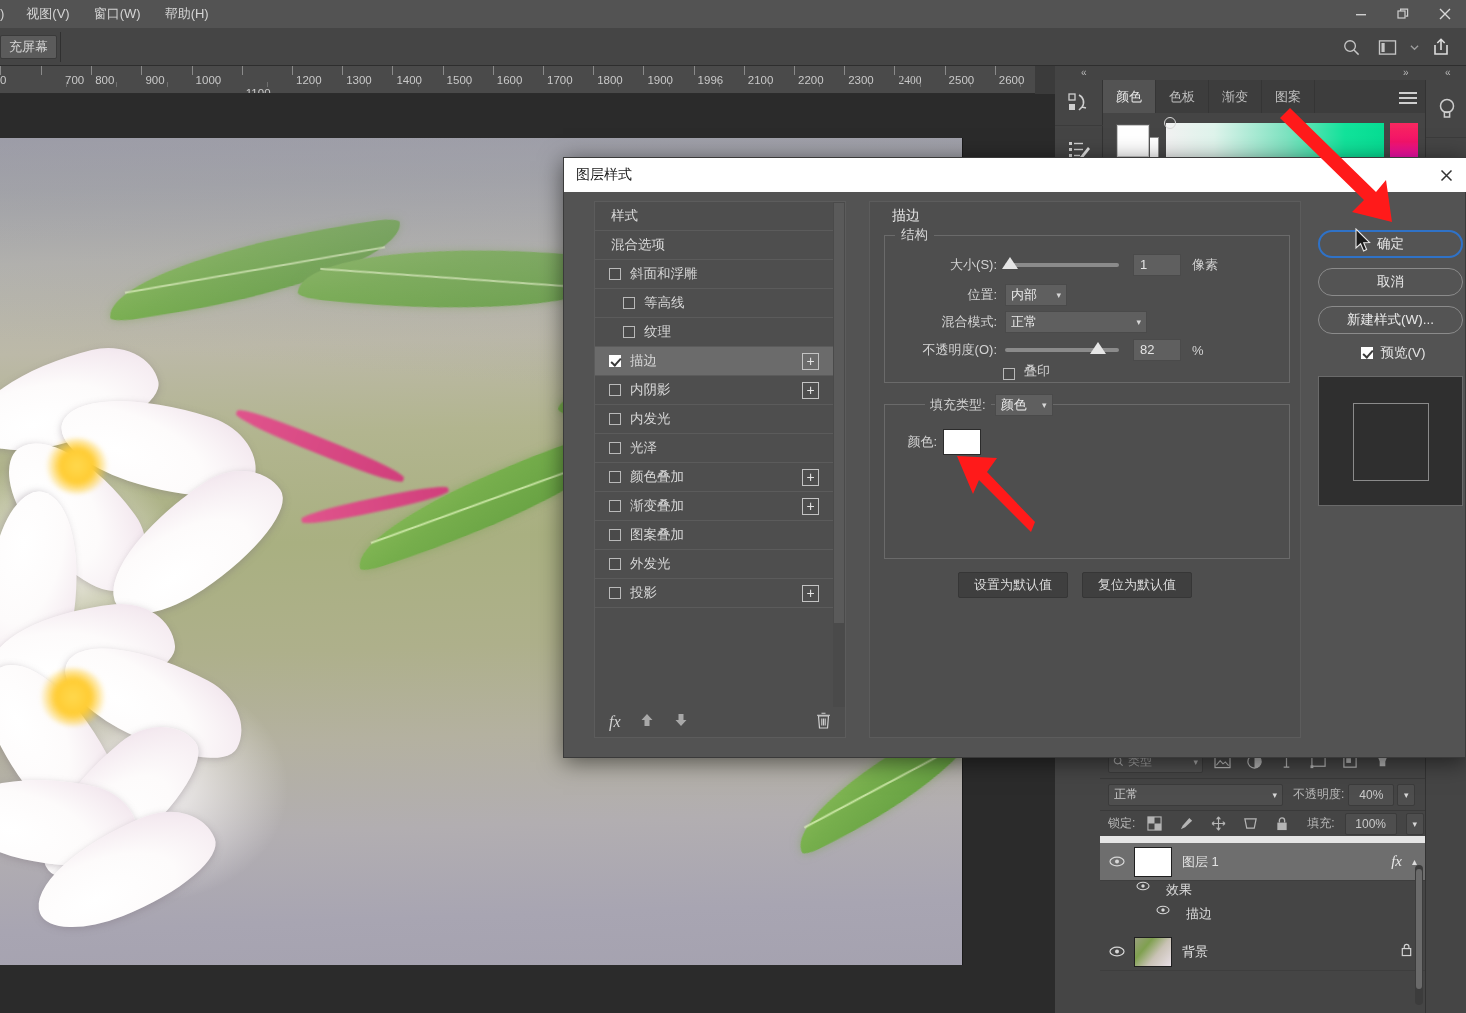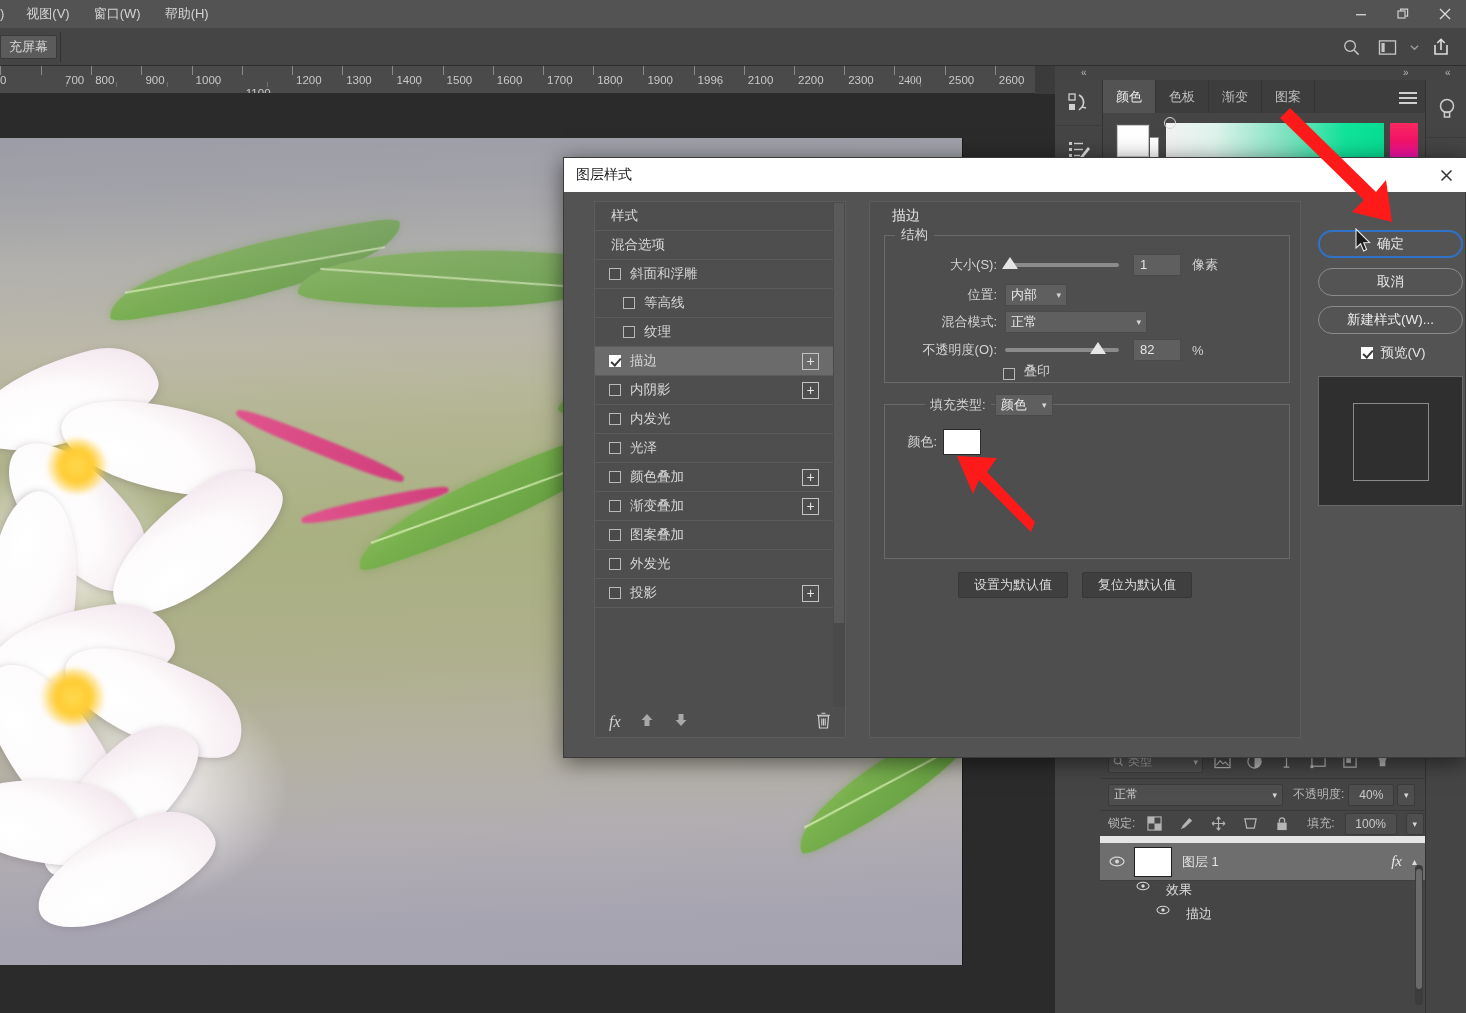--- a/index.html
+++ b/index.html
@@ -696,20 +696,36 @@
       <div class="sub-row">
         <span class="sub-eye deeper">
           <svg width="14" height="10" viewBox="0 0 14 10">
               <ellipse cx="7" cy="5" rx="6" ry="3.7" fill="none" stroke="#d4d4d4" stroke-width="1.1"></ellipse>
               <circle cx="7" cy="5" r="1.7" fill="#d4d4d4"></circle>
             </svg>
         </span>
         <span class="sub-name">描边</span>
       </div>
 
+      <div class="layer-row" style="margin-top:4px;">
+        <span class="eye">
+          <svg width="16" height="11" viewBox="0 0 16 11">
+              <ellipse cx="8" cy="5.5" rx="7" ry="4.3" fill="none" stroke="#d6d6d6" stroke-width="1.2"></ellipse>
+              <circle cx="8" cy="5.5" r="2" fill="#d6d6d6"></circle>
+            </svg>
+        </span>
+        <span class="thumb photo"></span>
+        <span class="layer-name">背景</span>
+        <span style="margin-left:auto;margin-right:12px;">
+          <svg width="13" height="15" viewBox="0 0 14 16">
+              <rect x="2.5" y="7" width="9" height="7.5" fill="none" stroke="#d2d2d2" stroke-width="1.3"></rect>
+              <path d="M4.6 7 V5 A2.5 2.5 0 0 1 9.6 5 V7" fill="none" stroke="#d2d2d2" stroke-width="1.3"></path>
+            </svg>
+        </span>
+      </div>
     </div>
 
     <div class="vscroll">
         <i></i>
       </div>
   </div>
 
   <div class="dialog">
     <div class="dlg-title">
       <span>图层样式</span>

